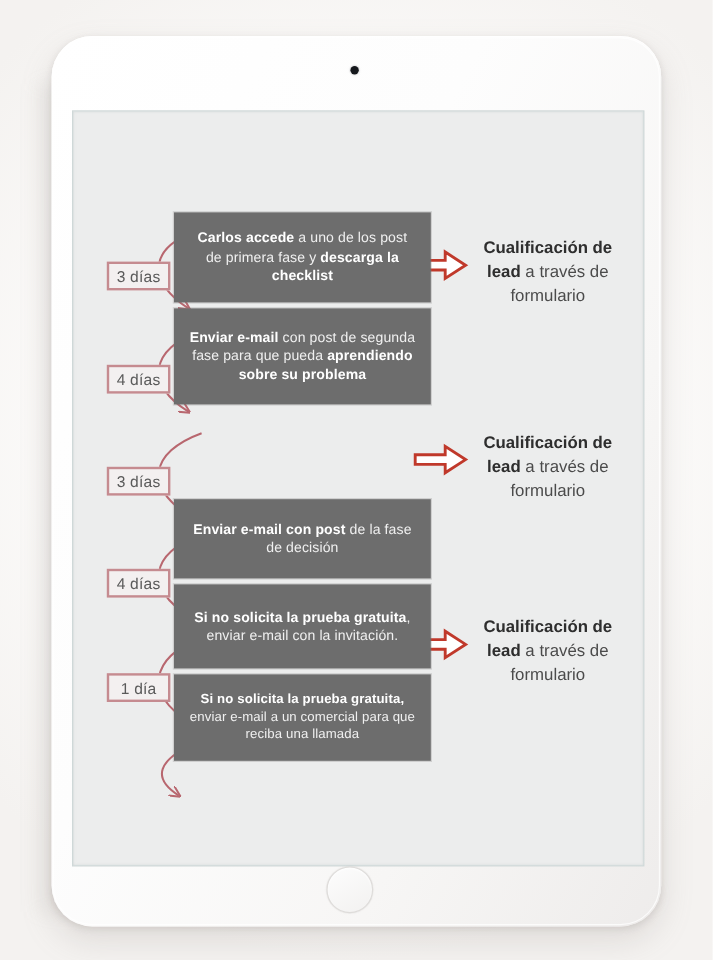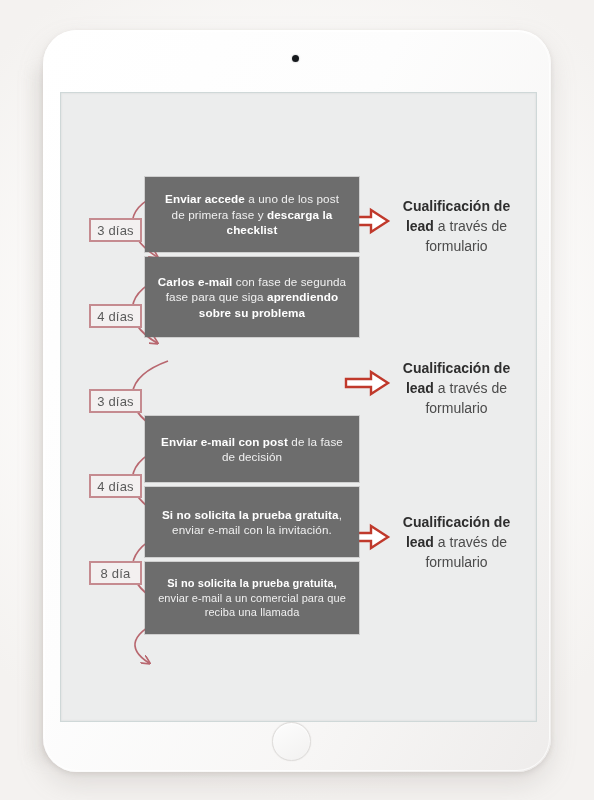--- a/index.html
+++ b/index.html
@@ -189,27 +189,27 @@
           <path d="M 285 286 L 310 286 L 310 279 L 327 290 L 310 301 L 310 294 L 285 294 Z" fill="#ffffff" stroke="#c0392b" stroke-width="2.4" stroke-linejoin="miter"></path>
         </g>
 
         <g>
           <path d="M 285 440 L 310 440 L 310 433 L 327 444 L 310 455 L 310 448 L 285 448 Z" fill="#ffffff" stroke="#c0392b" stroke-width="2.4" stroke-linejoin="miter"></path>
         </g>
       </svg>
 
       <div class="step-box" style="left:84px; top:84px; width:214px; height:75px;">
         <div>
-          <b>Enviar accede</b><span class="reg"> a uno de los post de primera fase y </span><b>descarga la checklist</b>
+          <b>Carlos accede</b><span class="reg"> a uno de los post de primera fase y </span><b>descarga la checklist</b>
         </div>
       </div>
 
       <div class="step-box" style="left:84px; top:164px; width:214px; height:80px;">
         <div>
-          <b>Carlos e-mail</b><span class="reg"> con fase de segunda fase para que siga </span><b>aprendiendo sobre su problema</b>
+          <b>Enviar e-mail</b><span class="reg"> con post de segunda fase para que pueda </span><b>aprendiendo sobre su problema</b>
         </div>
       </div>
 
 
       <div class="step-box" style="left:84px; top:323px; width:214px; height:66px;">
         <div>
           <b>Enviar e-mail con post</b><span class="reg"> de la fase de decisión</span>
         </div>
       </div>
 
@@ -231,21 +231,21 @@
       <div class="day-badge" style="left:28px; top:211px; width:53px; height:24px;">
         <span>4 días</span>
       </div>
       <div class="day-badge" style="left:28px; top:296px; width:53px; height:24px;">
         <span>3 días</span>
       </div>
       <div class="day-badge" style="left:28px; top:381px; width:53px; height:24px;">
         <span>4 días</span>
       </div>
       <div class="day-badge" style="left:28px; top:468px; width:53px; height:24px;">
-        <span>8 día</span>
+        <span>1 día</span>
       </div>
 
       <div class="qual-label" style="left:333px; top:104px; width:125px;">
         <b>Cualificación de lead</b><span class="reg"> a través de formulario</span>
       </div>
       <div class="qual-label" style="left:333px; top:266px; width:125px;">
         <b>Cualificación de lead</b><span class="reg"> a través de formulario</span>
       </div>
       <div class="qual-label" style="left:333px; top:420px; width:125px;">
         <b>Cualificación de lead</b><span class="reg"> a través de formulario</span>

